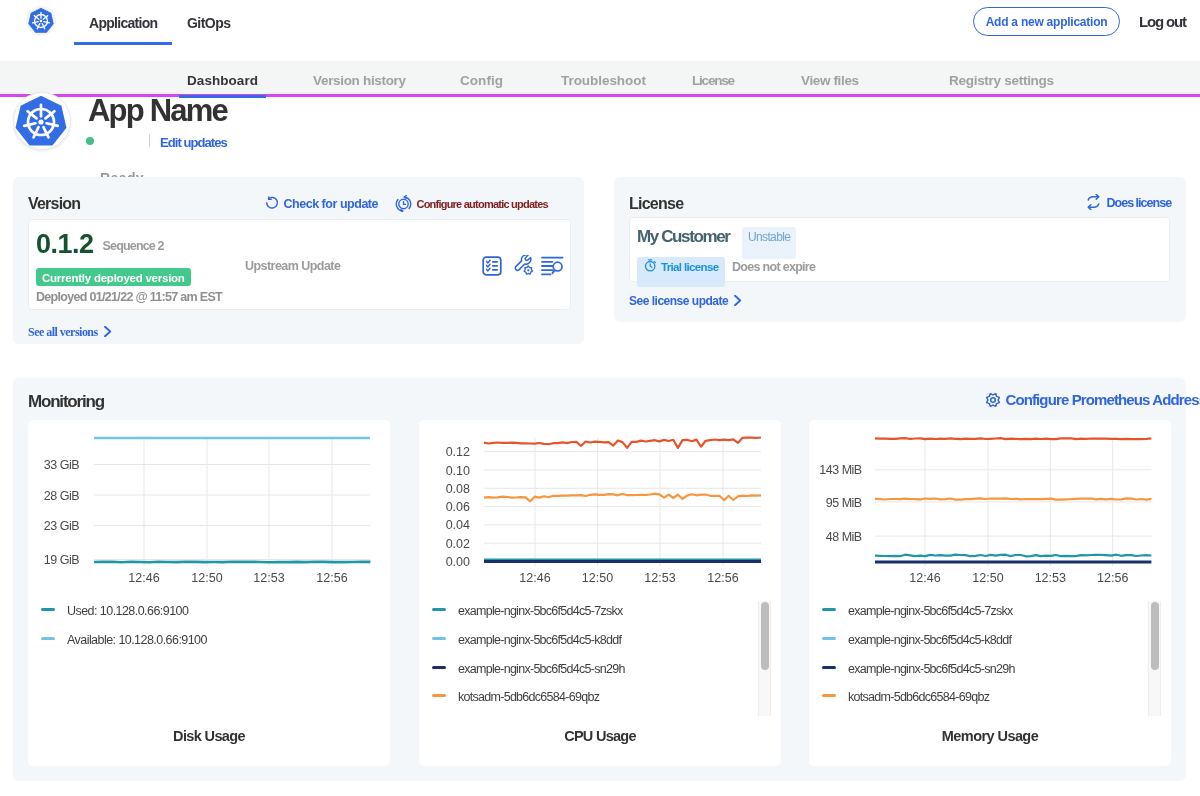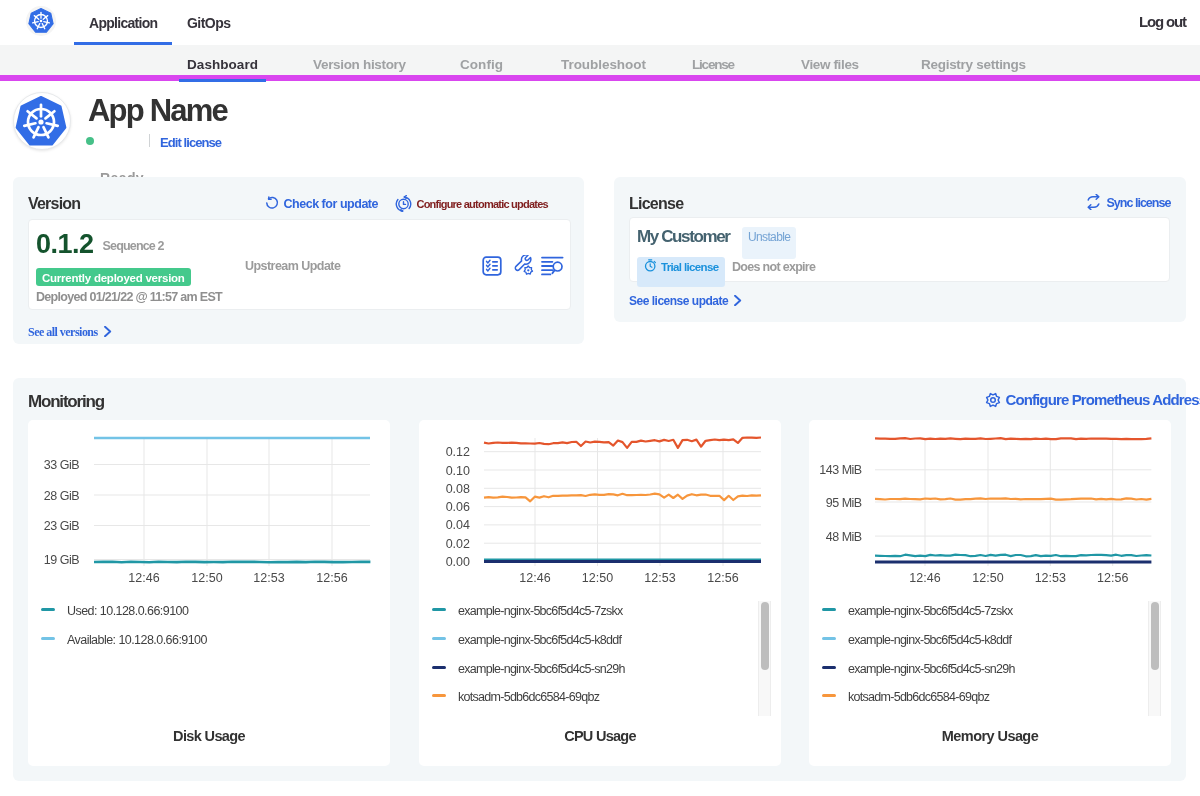--- a/index.html
+++ b/index.html
@@ -23,50 +23,51 @@
         <line x1="15.79" y1="13.64" x2="21.36" y2="14.91" stroke="#fff" stroke-width="1.35" stroke-linecap="round"></line>
         <line x1="14.24" y1="15.58" x2="16.72" y2="20.73" stroke="#fff" stroke-width="1.35" stroke-linecap="round"></line>
         <line x1="11.76" y1="15.58" x2="9.28" y2="20.73" stroke="#fff" stroke-width="1.35" stroke-linecap="round"></line>
         <line x1="10.21" y1="13.64" x2="4.64" y2="14.91" stroke="#fff" stroke-width="1.35" stroke-linecap="round"></line>
         <line x1="10.76" y1="11.22" x2="6.29" y2="7.65" stroke="#fff" stroke-width="1.35" stroke-linecap="round"></line>
         <circle cx="13.0" cy="13.0" r="1.30" fill="#fff"></circle>
       </svg></div>
  <div class="abs" style="left:89px;top:14px;"><span style="font-size:14px;font-weight:bold;color:#36333b;letter-spacing:-0.72px;white-space:nowrap;">Application</span></div>
  <div class="abs" style="left:187px;top:14px;"><span style="font-size:14px;font-weight:bold;color:#36333b;letter-spacing:-0.55px;white-space:nowrap;">GitOps</span></div>
  <div class="abs" style="left:74px;top:42px;width:98px;height:3px;background:#326de6;"></div>
+ <div class="abs" style="left:973px;top:7px;width:147px;height:29px;border:1.5px solid #3166e0;border-radius:15px;text-align:center;line-height:26px;"><span style="font-size:12px;font-weight:bold;color:#3166e0;letter-spacing:-0.24px;white-space:nowrap;">Add a new application</span></div>
  <div class="abs" style="left:1139px;top:13px;"><span style="font-size:15px;font-weight:bold;color:#36333b;letter-spacing:-1.17px;white-space:nowrap;">Log out</span></div>
 </div>
-<div class="abs" style="left:0;top:45px;width:1200px;height:36px;background:#f4f5f5;border-bottom:6px solid #d946ef;">
+<div class="abs" style="left:0;top:61px;width:1200px;height:36px;background:#f4f5f5;border-bottom:3px solid #d946ef;">
     <div class="abs" style="left:187px;top:10px;"><span style="font-size:13.5px;font-weight:bold;color:#36333b;letter-spacing:0.06px;white-space:nowrap;">Dashboard</span></div>
     <div class="abs" style="left:313px;top:10px;"><span style="font-size:13.5px;font-weight:bold;color:#9fa1a3;letter-spacing:-0.32px;white-space:nowrap;">Version history</span></div>
     <div class="abs" style="left:460px;top:10px;"><span style="font-size:13.5px;font-weight:bold;color:#9fa1a3;letter-spacing:0.05px;white-space:nowrap;">Config</span></div>
     <div class="abs" style="left:561px;top:10px;"><span style="font-size:13.5px;font-weight:bold;color:#9fa1a3;letter-spacing:-0.05px;white-space:nowrap;">Troubleshoot</span></div>
     <div class="abs" style="left:692px;top:10px;"><span style="font-size:13.5px;font-weight:bold;color:#9fa1a3;letter-spacing:-1.21px;white-space:nowrap;">License</span></div>
     <div class="abs" style="left:801px;top:10px;"><span style="font-size:13.5px;font-weight:bold;color:#9fa1a3;letter-spacing:-0.36px;white-space:nowrap;">View files</span></div>
-    <div class="abs" style="left:921px;top:10px;"><span style="font-size:13.5px;font-weight:bold;color:#9fa1a3;letter-spacing:-0.28px;white-space:nowrap;">Registry settings</span></div>
+    <div class="abs" style="left:921px;top:10px;"><span style="font-size:13.5px;font-weight:bold;color:#9fa1a3;letter-spacing:-0.28px;white-space:nowrap;margin-left:28px;">Registry settings</span></div>
     <div class="abs" style="left:179px;top:34px;width:87px;height:3px;background:#326de6;"></div>
   </div>
 <div class="abs" style="left:13px;top:92px;width:58px;height:58px;border-radius:50%;background:#fff;border:1px solid #e8eaec;box-shadow:0 1px 3px rgba(0,0,0,.10);"></div>
 <div class="abs" style="left:15px;top:96px;"><svg width="52" height="52" viewBox="0 0 52 52">
       <path d="M26.00,1.04 L45.51,10.44 L50.33,31.55 L36.83,48.49 L15.17,48.49 L1.67,31.55 L6.49,10.44 Z" fill="#326de6" stroke="#326de6" stroke-width="2.08" stroke-linejoin="round"></path>
       <circle cx="26.0" cy="26.0" r="13.00" fill="none" stroke="#fff" stroke-width="2.70"></circle>
       <line x1="26.00" y1="20.28" x2="26.00" y2="8.84" stroke="#fff" stroke-width="2.70" stroke-linecap="round"></line>
       <line x1="30.47" y1="22.43" x2="39.42" y2="15.30" stroke="#fff" stroke-width="2.70" stroke-linecap="round"></line>
       <line x1="31.58" y1="27.27" x2="42.73" y2="29.82" stroke="#fff" stroke-width="2.70" stroke-linecap="round"></line>
       <line x1="28.48" y1="31.15" x2="33.45" y2="41.46" stroke="#fff" stroke-width="2.70" stroke-linecap="round"></line>
       <line x1="23.52" y1="31.15" x2="18.55" y2="41.46" stroke="#fff" stroke-width="2.70" stroke-linecap="round"></line>
       <line x1="20.42" y1="27.27" x2="9.27" y2="29.82" stroke="#fff" stroke-width="2.70" stroke-linecap="round"></line>
       <line x1="21.53" y1="22.43" x2="12.58" y2="15.30" stroke="#fff" stroke-width="2.70" stroke-linecap="round"></line>
       <circle cx="26.0" cy="26.0" r="2.60" fill="#fff"></circle>
     </svg></div>
 <div class="abs" style="left:88px;top:92.5px;"><span style="font-size:31px;font-weight:bold;color:#323232;letter-spacing:-1.8px;white-space:nowrap;">App Name</span></div>
 <div class="abs" style="left:86px;top:137px;width:8px;height:8px;border-radius:50%;background:#46c088;"></div>
 <div class="abs" style="left:100px;top:133px;margin-top:36px;"><span style="font-size:14px;font-weight:bold;color:#9b9b9b;letter-spacing:0.4px;white-space:nowrap;">Ready</span></div>
 <div class="abs" style="left:149px;top:134px;width:1px;height:13px;background:#d0d3d5;"></div>
-<div class="abs" style="left:160px;top:133px;"><span style="font-size:13px;font-weight:bold;color:#3065dd;letter-spacing:-0.93px;white-space:nowrap;">Edit license</span></div>
+<div class="abs" style="left:160px;top:133px;"><span style="font-size:13px;font-weight:bold;color:#3065dd;letter-spacing:-0.93px;white-space:nowrap;">Edit updates</span></div>
 <div class="card" style="left:13px;top:177px;width:571px;height:167px;">
  <div class="abs" style="left:15px;top:18px;"><span style="font-size:16px;font-weight:bold;color:#323232;letter-spacing:-0.79px;white-space:nowrap;">Version</span></div>
  <div class="abs" style="left:252px;top:16.5px;white-space:nowrap;"><svg width="14" height="15" viewBox="0 0 16 16" style="vertical-align:-3px;">
         <path d="M4.0,2.6 A6.1,6.1 0 1 1 2.0,7.3" fill="none" stroke="#3065dd" stroke-width="1.7" stroke-linecap="round"></path>
         <path d="M4.4,0.4 L4.1,3.3 L7.0,3.1" fill="none" stroke="#3065dd" stroke-width="1.6" stroke-linejoin="round" stroke-linecap="round"></path>
       </svg> <span style="font-size:12.5px;font-weight:bold;color:#3065dd;letter-spacing:-0.47px;white-space:nowrap;">Check for update</span></div>
  <div class="abs" style="left:382px;top:16.5px;white-space:nowrap;"><svg width="17" height="17" viewBox="0 0 17 17" style="vertical-align:-4px;">
 <circle cx="8.5" cy="9" r="4.7" fill="none" stroke="#3065dd" stroke-width="1.4"></circle>
 <path d="M8.5,6.7 L8.5,9.4 L10.5,9.4" fill="none" stroke="#3065dd" stroke-width="1.4" stroke-linecap="round" stroke-linejoin="round"></path>
 <path d="M14.1,13.5 A7.1,7.1 0 0 0 9.3,1.95" fill="none" stroke="#3065dd" stroke-width="1.4" stroke-linecap="round"></path>
@@ -115,21 +116,21 @@
         <path d="M2,0.8 L7.2,5.5 L2,10.2" fill="none" stroke="#3065dd" stroke-width="1.9" stroke-linecap="round" stroke-linejoin="round"></path>
       </svg></div>
 </div>
 <div class="card" style="left:614px;top:177px;width:572px;height:145px;">
  <div class="abs" style="left:15px;top:18px;"><span style="font-size:16px;font-weight:bold;color:#323232;letter-spacing:-0.75px;white-space:nowrap;">License</span></div>
  <div class="abs" style="left:471px;top:16px;white-space:nowrap;"><svg width="17" height="16" viewBox="0 0 17 16" style="vertical-align:-3px;">
         <path d="M3.2,6 C3.8,4.4 5.6,2.8 8,2.8 L13.3,2.8" fill="none" stroke="#3065dd" stroke-width="1.5" stroke-linecap="round"></path>
         <path d="M11.2,0.4 L13.8,2.8 L11.2,5.2" fill="none" stroke="#3065dd" stroke-width="1.5" stroke-linecap="round" stroke-linejoin="round"></path>
         <path d="M13.8,10 C13.2,11.6 11.4,13.2 9,13.2 L3.7,13.2" fill="none" stroke="#3065dd" stroke-width="1.5" stroke-linecap="round"></path>
         <path d="M5.8,10.8 L3.2,13.2 L5.8,15.6" fill="none" stroke="#3065dd" stroke-width="1.5" stroke-linecap="round" stroke-linejoin="round"></path>
-      </svg> <span style="font-size:12.5px;font-weight:bold;color:#3065dd;letter-spacing:-0.98px;white-space:nowrap;">Sync license</span></div>
+      </svg> <span style="font-size:12.5px;font-weight:bold;color:#3065dd;letter-spacing:-0.98px;white-space:nowrap;">Does license</span></div>
  <div class="innercard" style="left:15px;top:40px;width:541px;height:65px;">
   <div class="abs" style="left:7px;top:8.5px;"><span style="font-size:17px;font-weight:bold;color:#44626f;letter-spacing:-1.38px;white-space:nowrap;">My Customer</span></div>
   <div class="abs" style="left:112px;top:9px;height:32px;line-height:18px;background:#eaf3fb;border-radius:3px;padding:0 6px;"><span style="font-size:12px;font-weight:normal;color:#74a3d4;letter-spacing:-0.64px;white-space:nowrap;">Unstable</span></div>
   <div class="abs" style="left:7px;top:39px;height:30px;line-height:18px;background:#d7e9fa;border-radius:3px;padding:0 7px 0 24px;"><svg width="13" height="13" viewBox="0 0 13 13" style="position:absolute;left:7px;top:2px;">
           <circle cx="6.2" cy="7.2" r="4.7" fill="none" stroke="#1a91dc" stroke-width="1.3"></circle>
           <path d="M6.2,4.8 L6.2,7.3 L7.9,8.2" fill="none" stroke="#1a91dc" stroke-width="1.2" stroke-linecap="round" stroke-linejoin="round"></path>
           <line x1="4.7" y1="0.8" x2="7.7" y2="0.8" stroke="#1a91dc" stroke-width="1.3" stroke-linecap="round"></line>
           <line x1="10.2" y1="2.4" x2="11.4" y2="3.6" stroke="#1a91dc" stroke-width="1.2" stroke-linecap="round"></line>
         </svg><span style="font-size:11.5px;font-weight:bold;color:#1a91dc;letter-spacing:-0.65px;white-space:nowrap;">Trial license</span></div>
   <div class="abs" style="left:102px;top:39px;"><span style="font-size:12.5px;font-weight:bold;color:#9b9b9b;letter-spacing:-0.7px;white-space:nowrap;">Does not expire</span></div>

